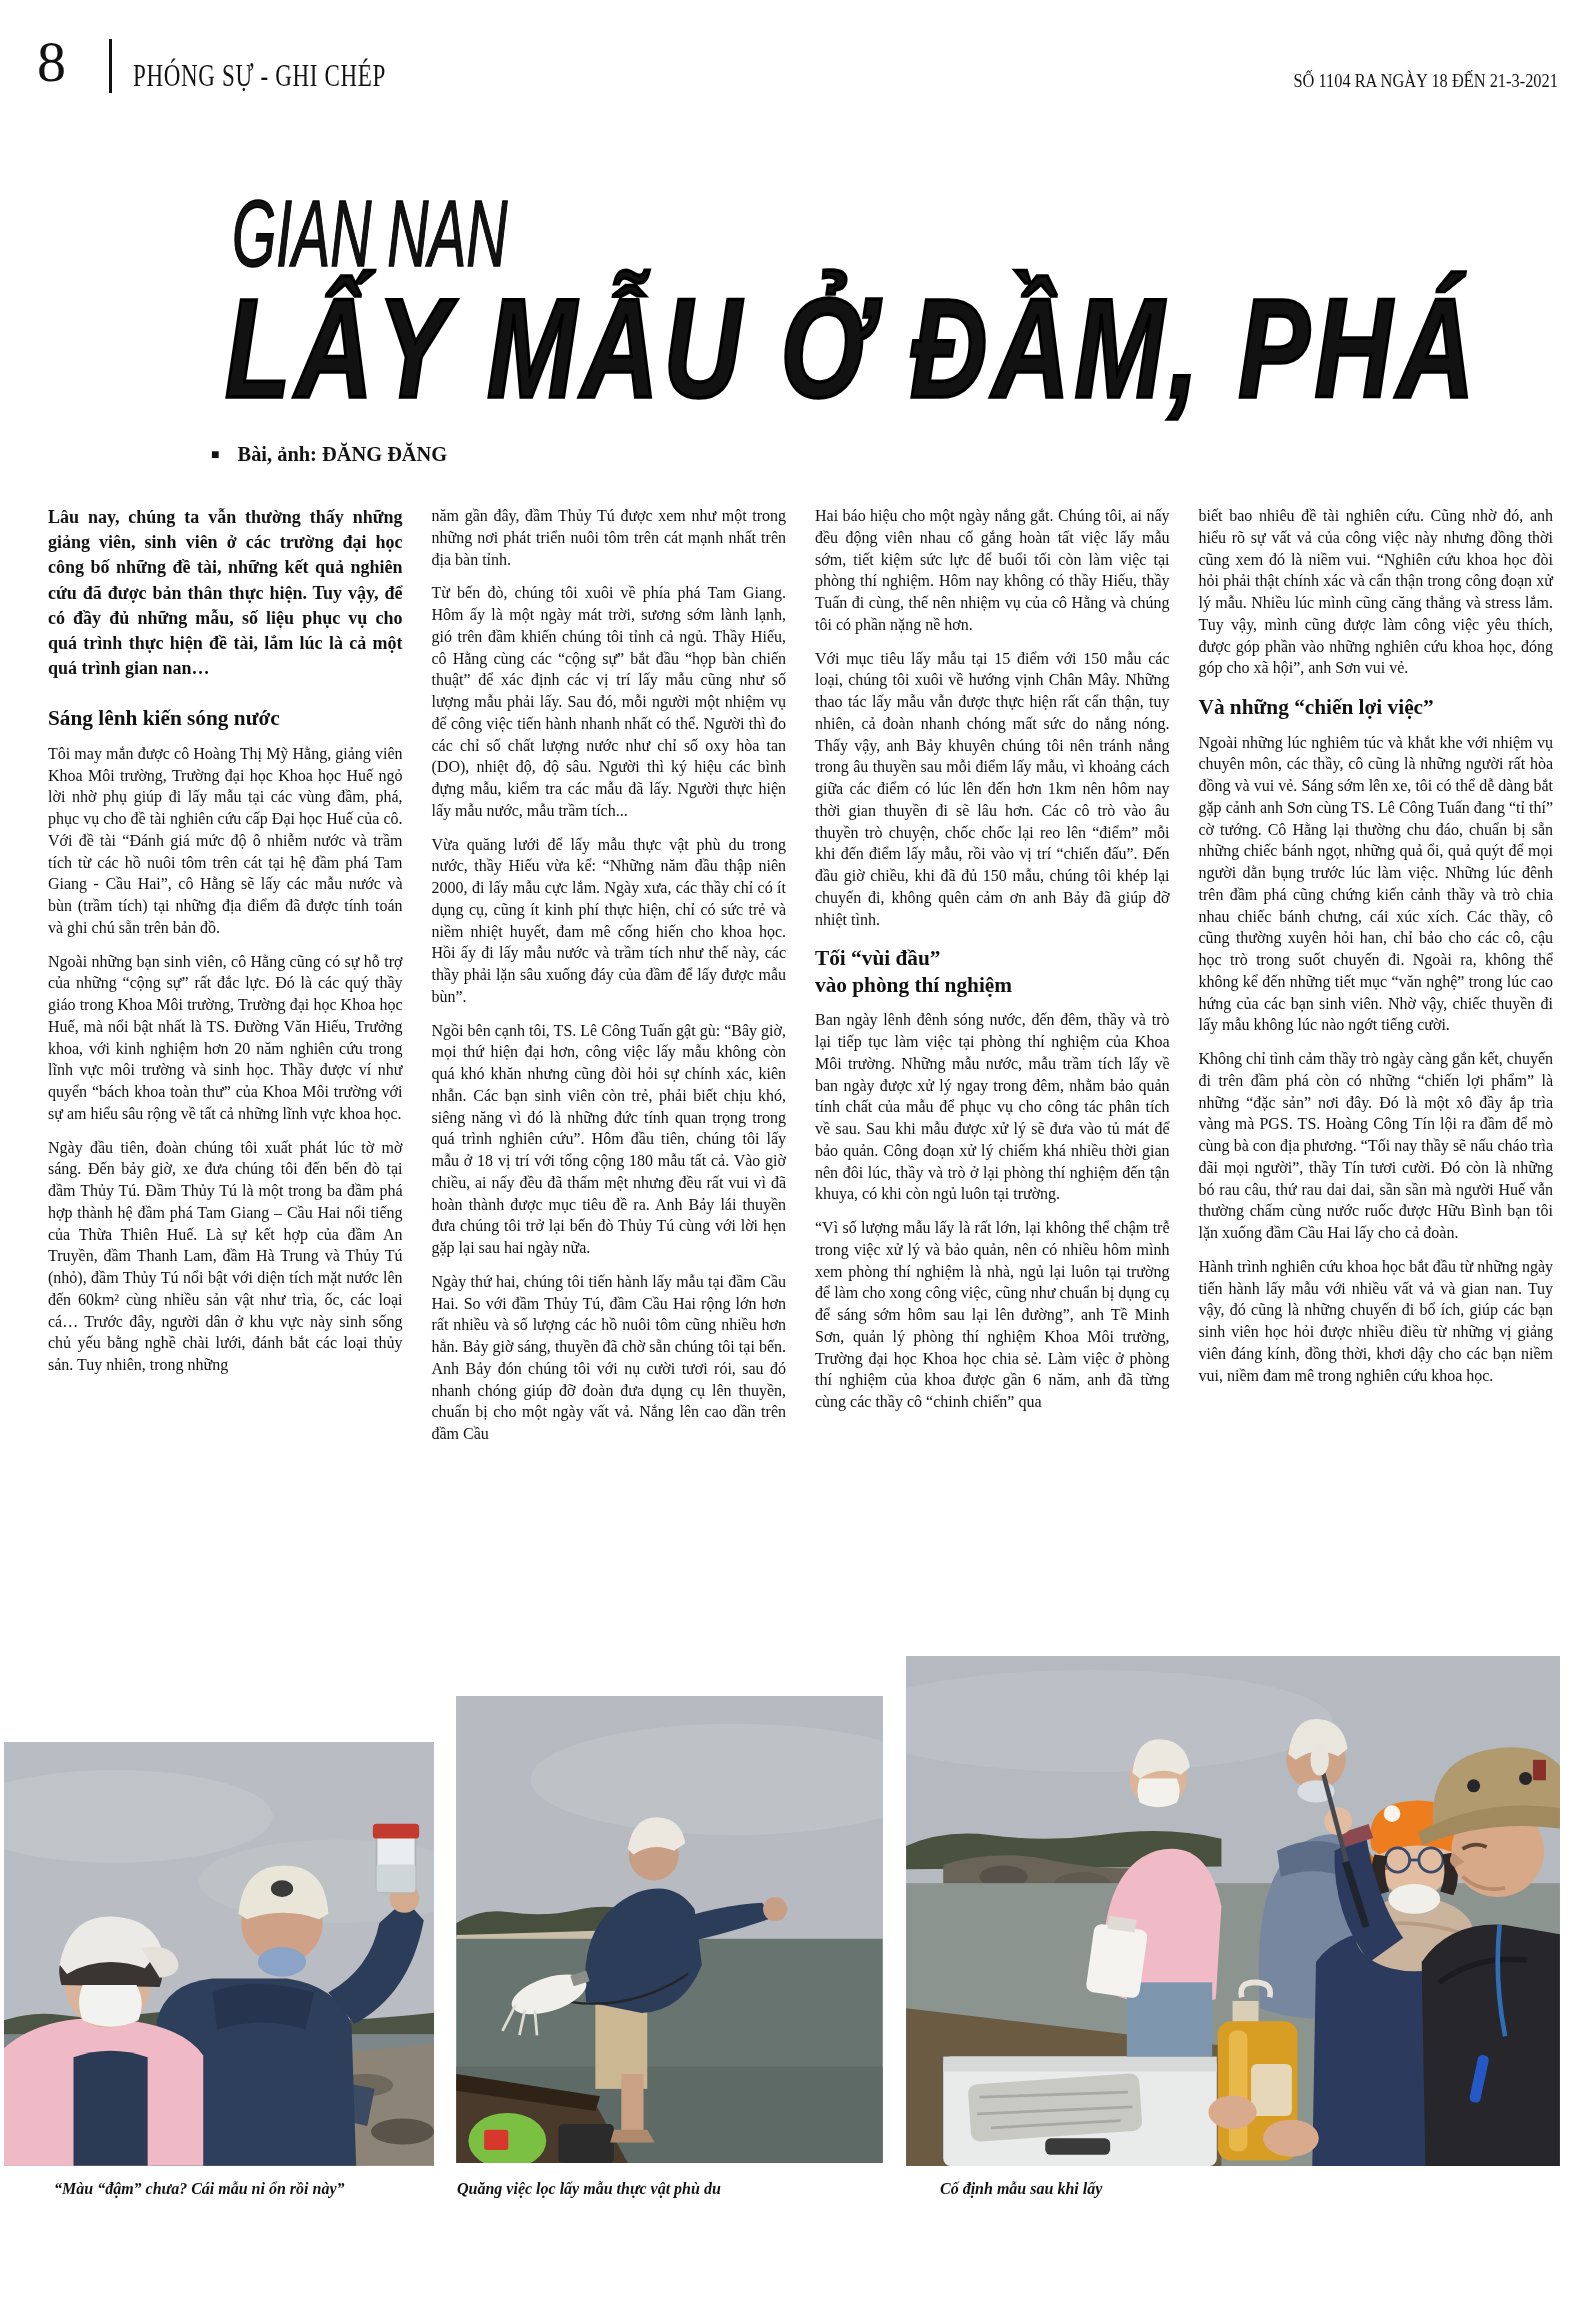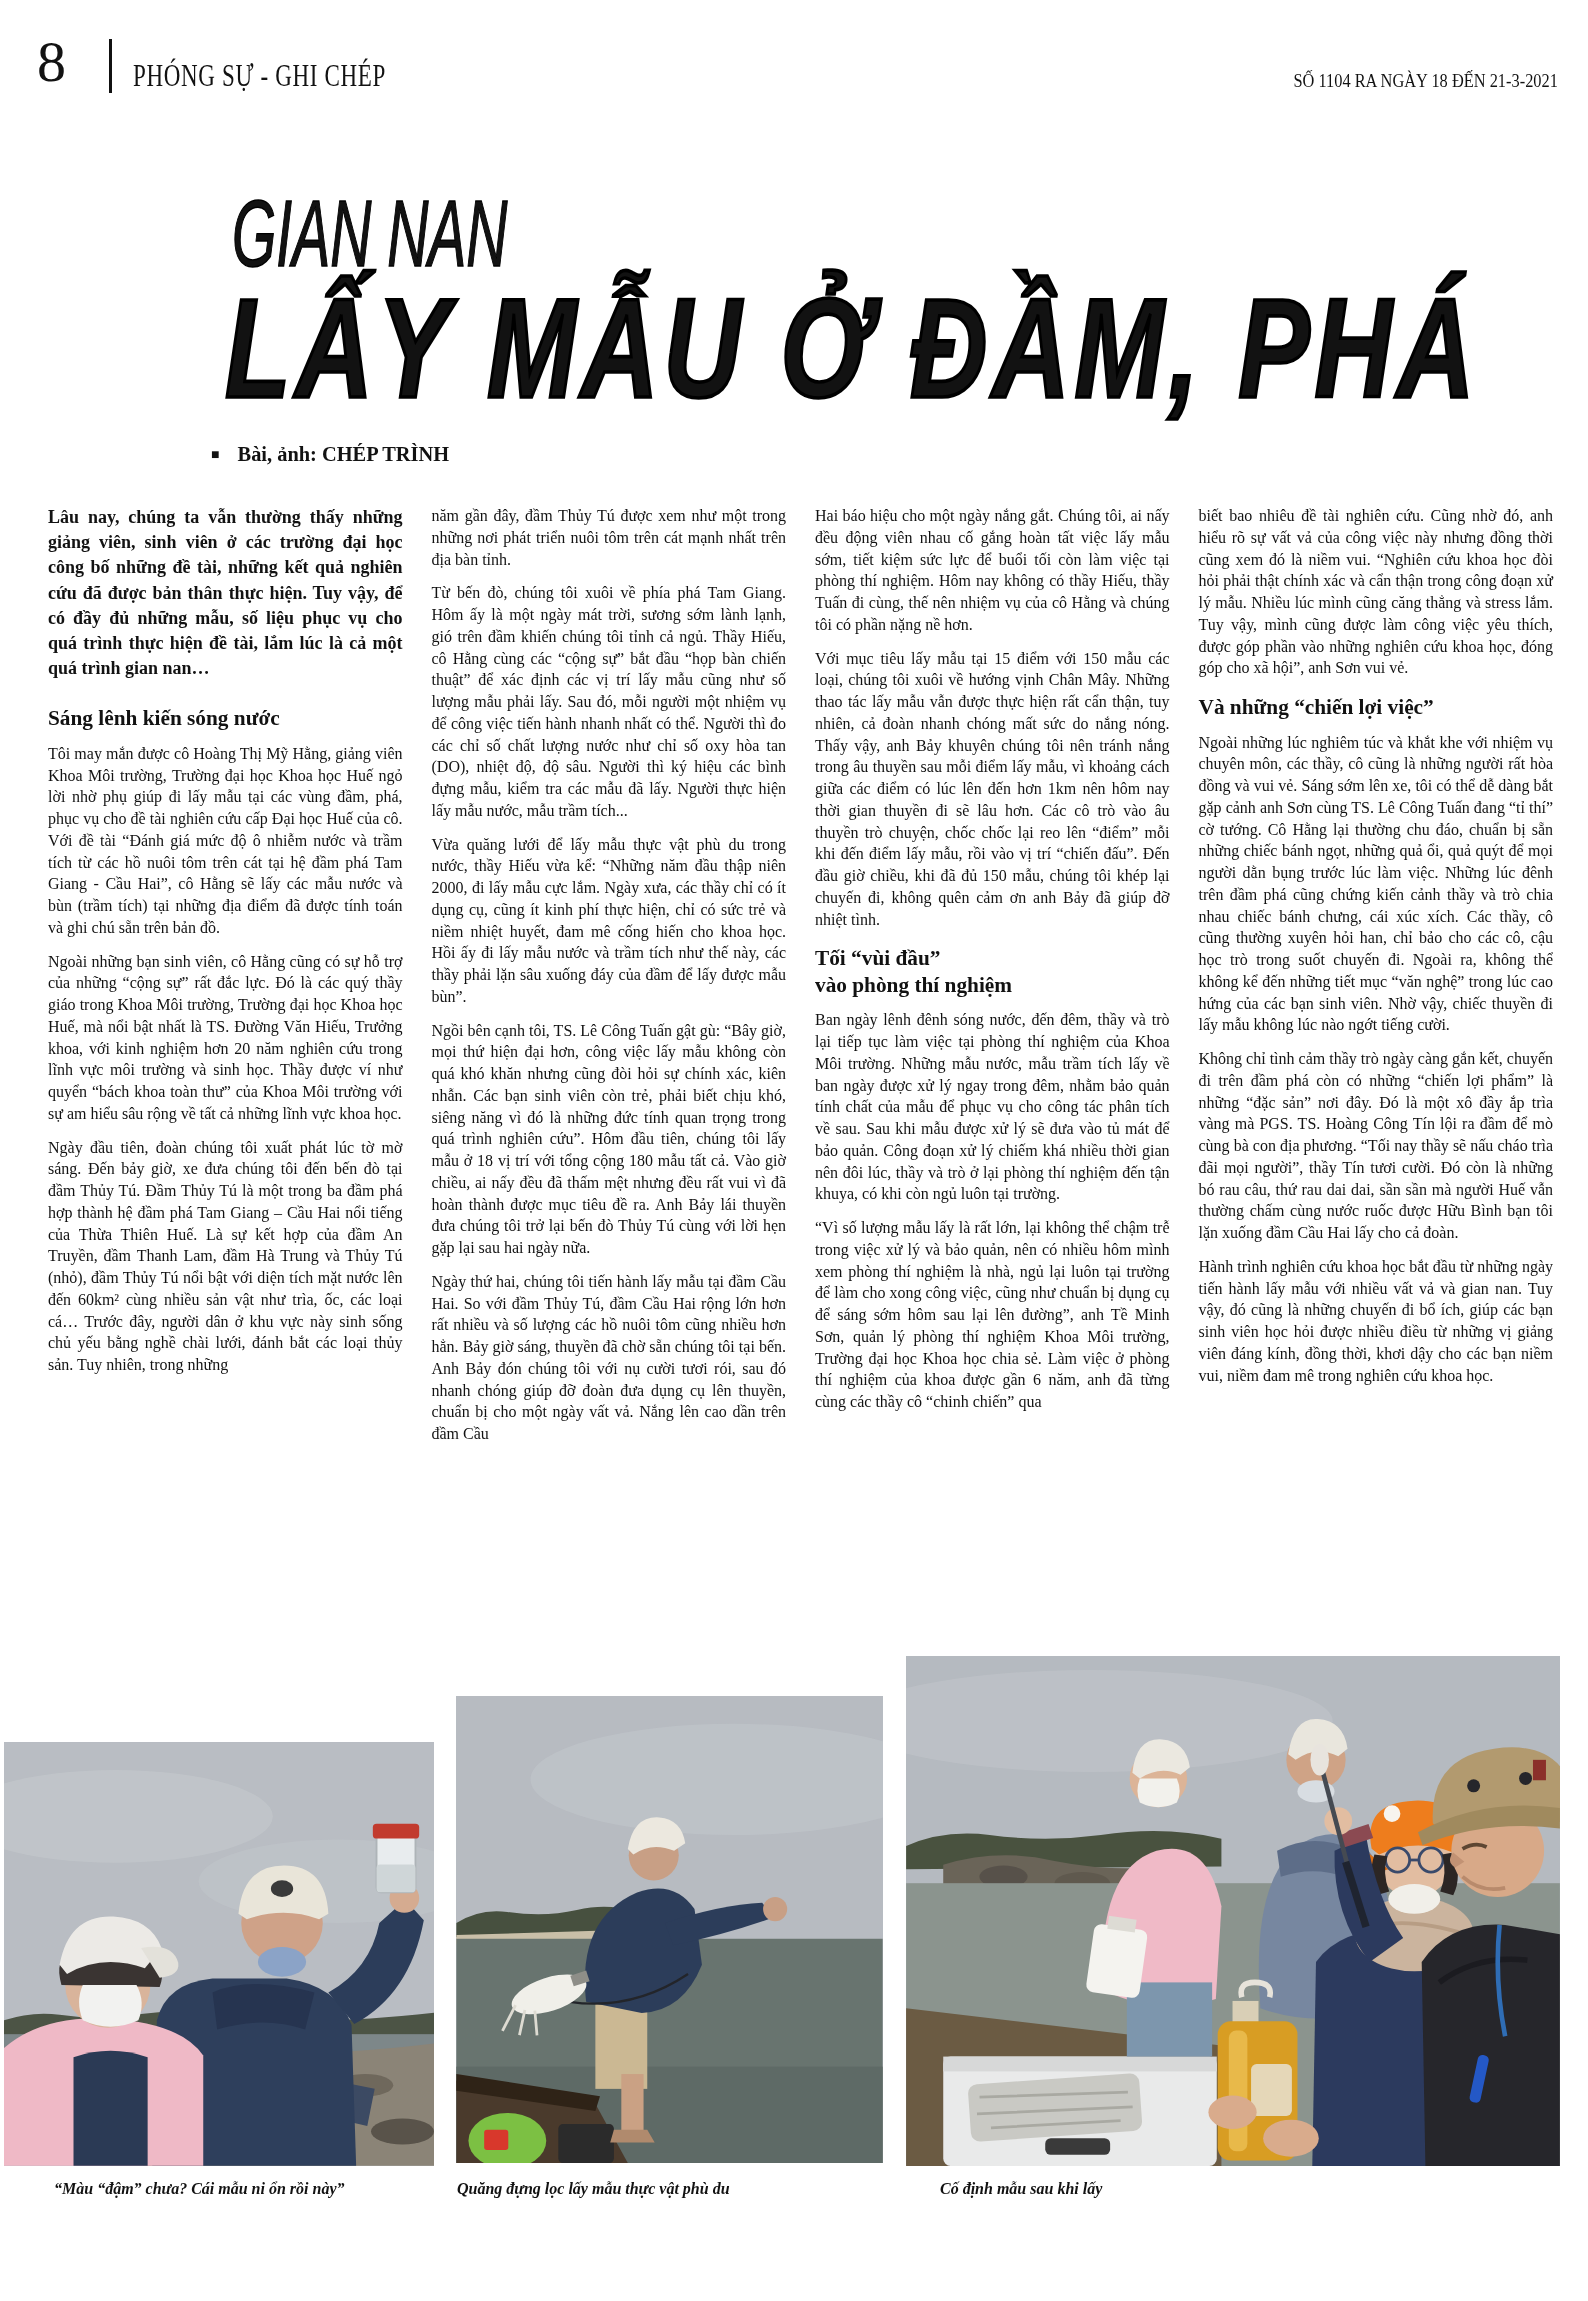--- a/index.html
+++ b/index.html
@@ -50,21 +50,21 @@
     <div class="pagenum">8</div>
     <div class="vrule"></div>
     <div class="section-name">PHÓNG SỰ - GHI CHÉP</div>
     <div class="issue">SỐ 1104 RA NGÀY 18 ĐẾN 21-3-2021</div>
   </div>
 
   <div class="kicker">GIAN NAN</div>
   <div class="title">LẤY MẪU Ở ĐẦM, PHÁ</div>
   <div class="byline">
     <span class="sq">■</span>
-    <span>Bài, ảnh: CHÉP TRÌNH</span>
+    <span>Bài, ảnh: ĐĂNG ĐĂNG</span>
   </div>
 
   <div class="cols">
     <div class="col">
       <p class="lead">Lâu nay, chúng ta vẫn thường thấy những giảng viên, sinh viên ở các trường đại học công bố những đề tài, những kết quả nghiên cứu đã được bản thân thực hiện. Tuy vậy, để có đầy đủ những mẫu, số liệu phục vụ cho quá trình thực hiện đề tài, lắm lúc là cả một quá trình gian nan…</p>
       <div class="subhead">Sáng lênh kiến sóng nước</div>
       <p>Tôi may mắn được cô Hoàng Thị Mỹ Hằng, giảng viên Khoa Môi trường, Trường đại học Khoa học Huế ngỏ lời nhờ phụ giúp đi lấy mẫu tại các vùng đầm, phá, phục vụ cho đề tài nghiên cứu cấp Đại học Huế của cô. Với đề tài “Đánh giá mức độ ô nhiễm nước và trầm tích từ các hồ nuôi tôm trên cát tại hệ đầm phá Tam Giang - Cầu Hai”, cô Hằng sẽ lấy các mẫu nước và bùn (trầm tích) tại những địa điểm đã được tính toán và ghi chú sẵn trên bản đồ.</p>
       <p>Ngoài những bạn sinh viên, cô Hằng cũng có sự hỗ trợ của những “cộng sự” rất đắc lực. Đó là các quý thầy giáo trong Khoa Môi trường, Trường đại học Khoa học Huế, mà nổi bật nhất là TS. Đường Văn Hiếu, Trưởng khoa, với kinh nghiệm hơn 20 năm nghiên cứu trong lĩnh vực môi trường và sinh học. Thầy được ví như quyển “bách khoa toàn thư” của Khoa Môi trường với sự am hiểu sâu rộng về tất cả những lĩnh vực khoa học.</p>
       <p>Ngày đầu tiên, đoàn chúng tôi xuất phát lúc tờ mờ sáng. Đến bảy giờ, xe đưa chúng tôi đến bến đò tại đầm Thủy Tú. Đầm Thủy Tú là một trong ba đầm phá hợp thành hệ đầm phá Tam Giang – Cầu Hai nổi tiếng của Thừa Thiên Huế. Là sự kết hợp của đầm An Truyền, đầm Thanh Lam, đầm Hà Trung và Thủy Tú (nhỏ), đầm Thủy Tú nổi bật với diện tích mặt nước lên đến 60km² cùng nhiều sản vật như trìa, ốc, các loại cá… Trước đây, người dân ở khu vực này sinh sống chủ yếu bằng nghề chài lưới, đánh bắt các loại thủy sản. Tuy nhiên, trong những</p>
     </div>
@@ -235,17 +235,17 @@
       <circle cx="612" cy="140" r="7" fill="#26262b"></circle>
       <circle cx="668" cy="132" r="7" fill="#26262b"></circle>
       <rect x="676" y="112" width="14" height="22" fill="#8b2f2a"></rect>
       <path d="M600,208 q14,-8 26,-2" stroke="#5d4632" stroke-width="4" fill="none"></path>
       <path d="M640,290 q-6,60 6,120" stroke="#2f6db5" stroke-width="5" fill="none"></path>
       <rect x="612" y="430" width="12" height="52" rx="5" fill="#2458c6" transform="rotate(12 618 456)"></rect>
     </svg>
   </div>
 
   <div class="caption" id="cap1">“Màu “đậm” chưa? Cái mẫu ni ổn rồi này”</div>
-  <div class="caption" id="cap2">Quăng đựng lọc lấy mẫu thực vật phù du</div>
+  <div class="caption" id="cap2">Quăng việc lọc lấy mẫu thực vật phù du</div>
   <div class="caption" id="cap3">Cố định mẫu sau khi lấy</div>
 
 </div>
 
 
 </body></html>

